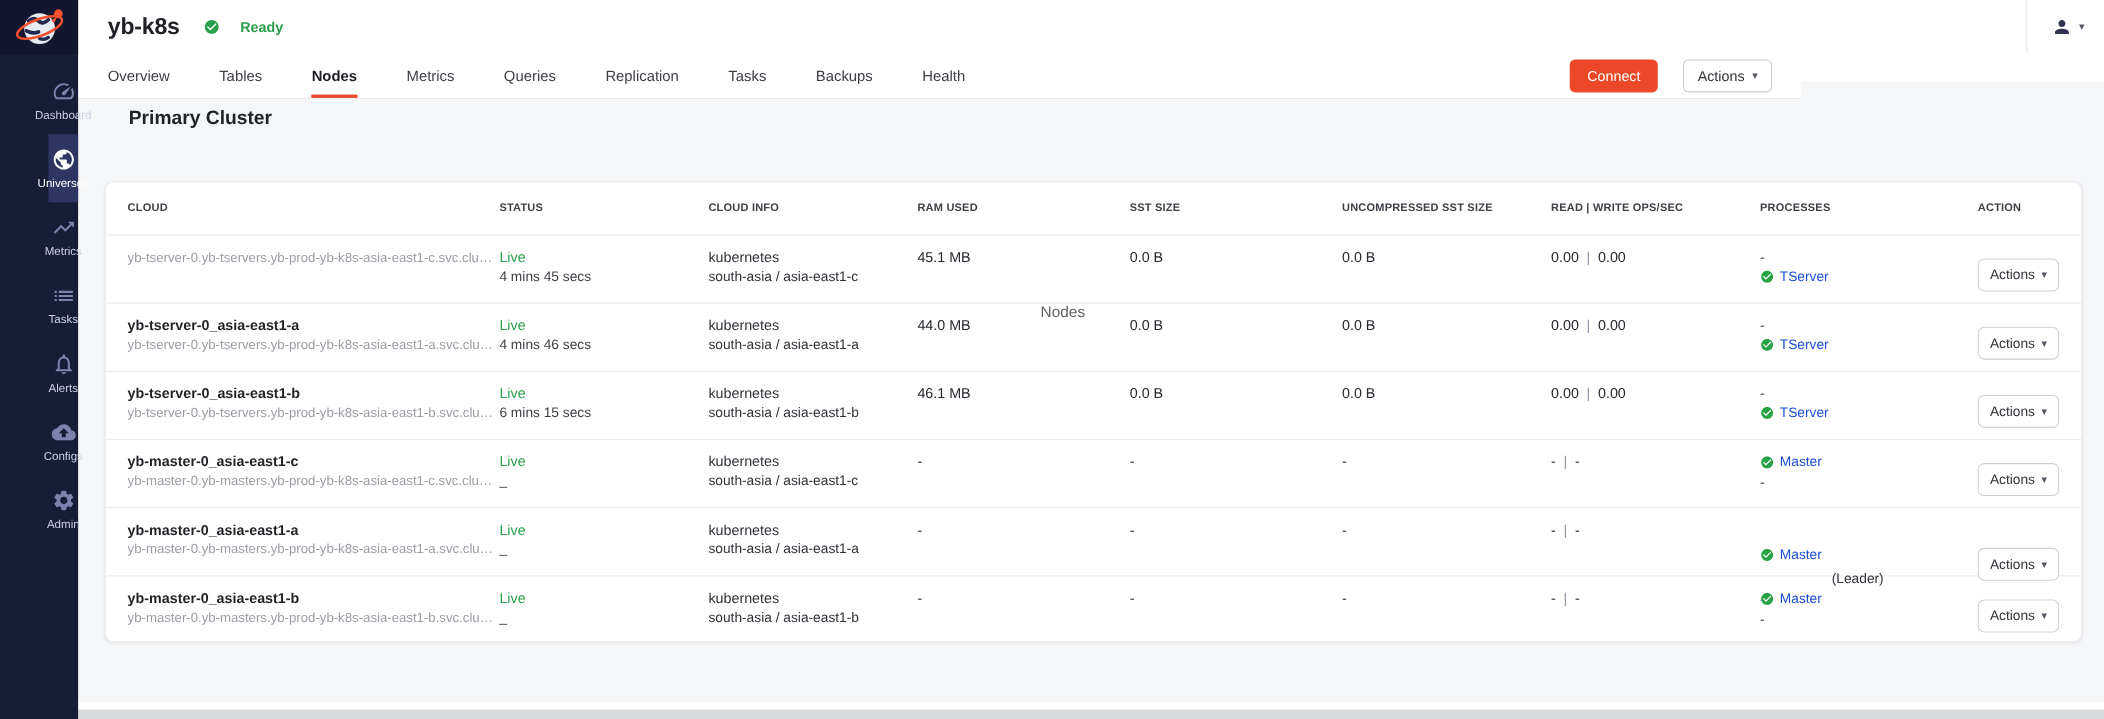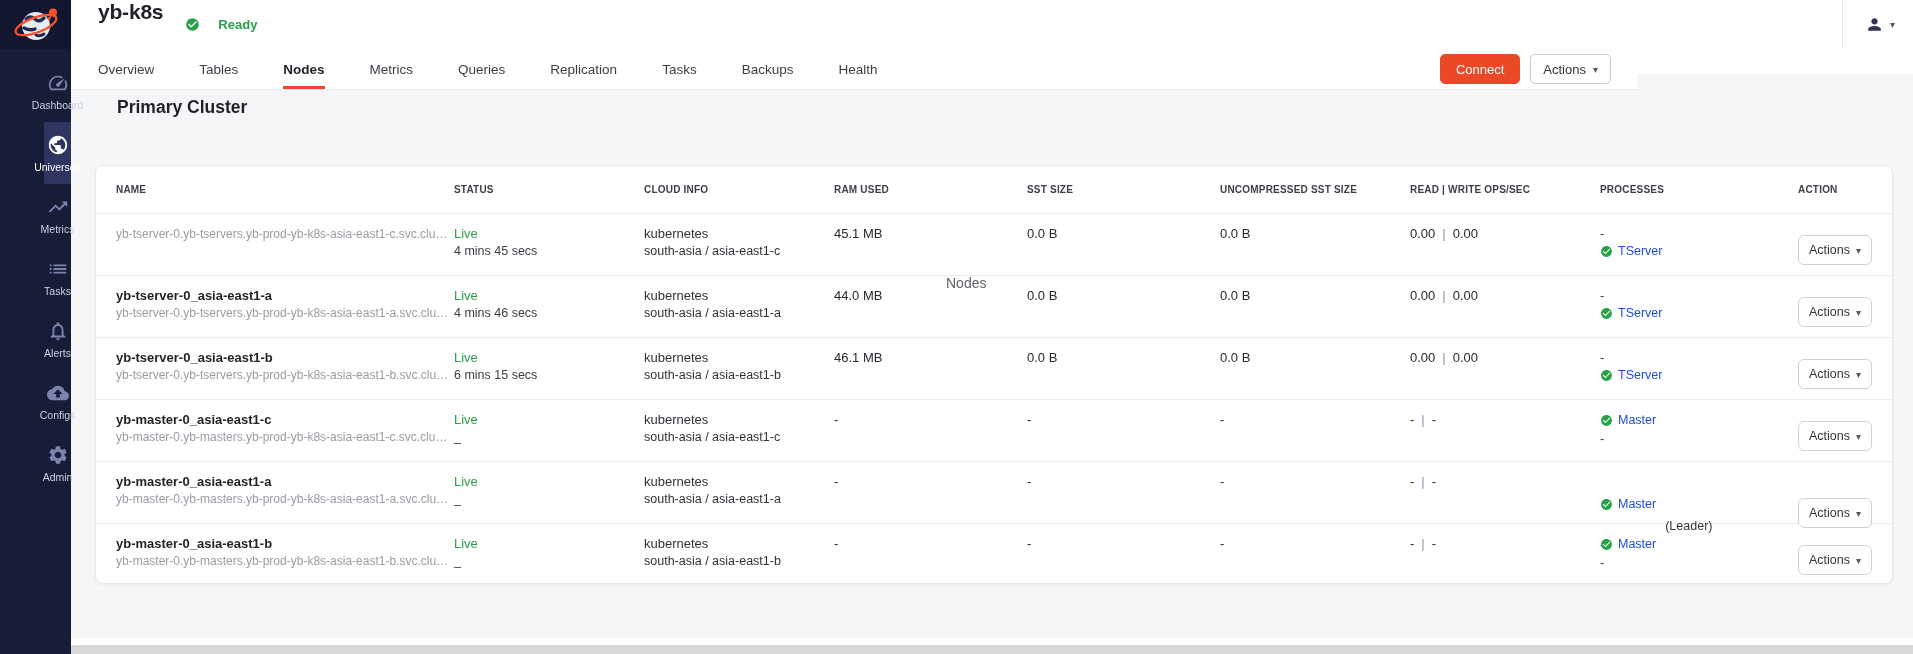--- a/index.html
+++ b/index.html
@@ -23,30 +23,30 @@
   
   .sidebar{position:absolute;left:0;top:0;width:71px;height:654px;background:var(--sidebar-bg);z-index:30;}
   .logo-box{width:71px;height:49px;display:flex;align-items:center;justify-content:center;background:#12162e;}
   .nav{margin-top:11px;}
   .nav-item{height:62px;display:flex;flex-direction:column;align-items:center;justify-content:center;cursor:pointer;color:#7d83ad;margin-left:44px;}
   .nav-item .nav-label{font-size:10.5px;color:#ccd0e2;margin-top:5px;}
   .nav-item.active{background:var(--sidebar-active);color:#fff;}
   .nav-item.active .nav-label{color:#fff;}
   .nav-item svg{display:block;}
   
-  .header{position:absolute;left:71px;top:0;width:1842px;height:49px;background:#fff;display:flex;padding-left:27px;z-index:20;}
+  .header{position:absolute;left:71px;top:0;width:1842px;height:49px;background:#fff;display:flex;align-items:center;padding-left:27px;z-index:20;}
   .uni-title{font-size:21px;font-weight:bold;color:#202228;letter-spacing:-0.2px;}
   .ready-badge{display:flex;align-items:center;gap:18px;margin-left:22px;color:var(--green);font-size:13px;font-weight:bold;}
   .header-right{margin-left:auto;display:flex;align-items:center;height:49px;border-left:1px solid #e7e8ea;padding:0 18px 0 22px;gap:6px;cursor:pointer;}
   .caret{font-size:10px;color:#555a63;}
   
   .tabbar{position:absolute;left:71px;top:49px;width:1566px;height:41px;background:#fff;border-bottom:1px solid #e7e8ea;display:flex;align-items:stretch;padding-left:27px;z-index:20;}
   .tab{display:flex;align-items:center;margin-right:45px;font-size:13.5px;color:#3c3e45;cursor:pointer;border-bottom:3px solid transparent;padding-top:3px;}
   .tab.active{font-weight:bold;color:#1d1f24;border-bottom-color:var(--accent);}
-  .tab-actions{margin-left:auto;display:flex;align-items:center;gap:10px;padding-right:26px;padding-left:28px;}
+  .tab-actions{margin-left:auto;display:flex;align-items:center;gap:23px;padding-right:26px;padding-left:28px;}
   .btn{height:30px;border-radius:5px;font-size:13px;display:inline-flex;align-items:center;gap:7px;cursor:pointer;font-family:inherit;}
   .btn-connect{background:var(--accent);border:1px solid var(--accent);color:#fff;padding:0 15px;}
   .btn-plain{background:#fff;border:1px solid #c9cacd;color:#33353a;padding:0 12px;}
   
   .content{position:absolute;left:71px;top:74px;width:1910px;height:564px;background:var(--content-bg);}
   .section-title{margin:22px 0 0 46px;font-size:17.5px;font-weight:bold;color:#1f2126;height:22px;line-height:22px;}
   .floating-label{position:absolute;left:875px;top:201px;font-size:14px;color:#606368;z-index:15;}
   .card{position:absolute;left:24px;top:91px;width:1798px;height:419px;background:#fff;border:1px solid var(--card-border);border-radius:8px;box-shadow:0 1px 3px rgba(0,0,0,.05);}
   .grid-row{display:grid;grid-template-columns:338px 190px 190px 193px 193px 190px 190px 198px 66px;padding:0 20px;align-items:center;}
   .thead{height:47px;}
@@ -169,21 +169,21 @@
   </div>
 </div>
 
 <div class="content">
   <div class="section-title">Primary Cluster</div>
   <div class="floating-label">Nodes</div>
 
   <div class="card">
 
     <div class="grid-row thead">
-      <div class="th">NAME</div>
+      <div class="th">CLOUD</div>
       <div class="th">STATUS</div>
       <div class="th">CLOUD INFO</div>
       <div class="th">RAM USED</div>
       <div class="th">SST SIZE</div>
       <div class="th">UNCOMPRESSED SST SIZE</div>
       <div class="th">READ | WRITE OPS/SEC</div>
       <div class="th">PROCESSES</div>
       <div class="th">ACTION</div>
     </div>
 

